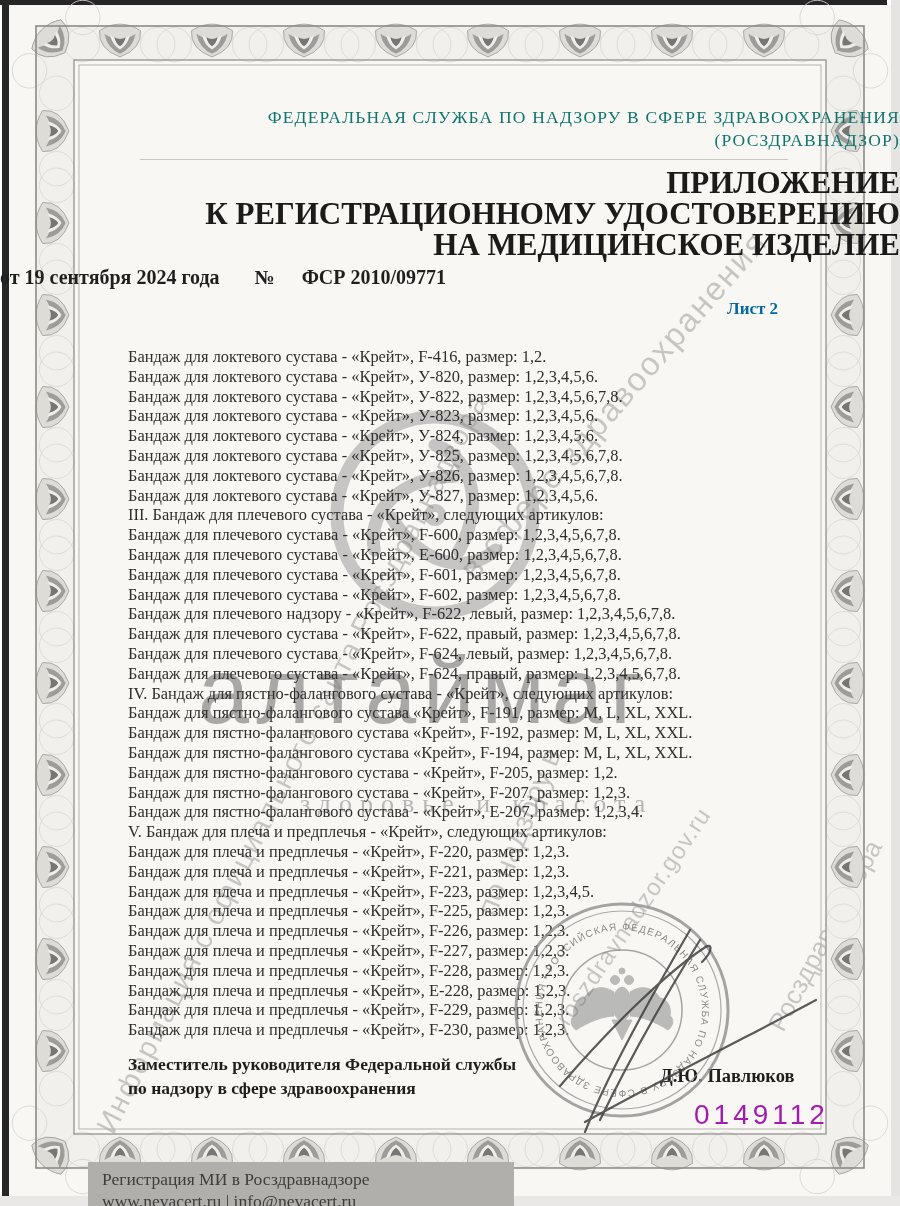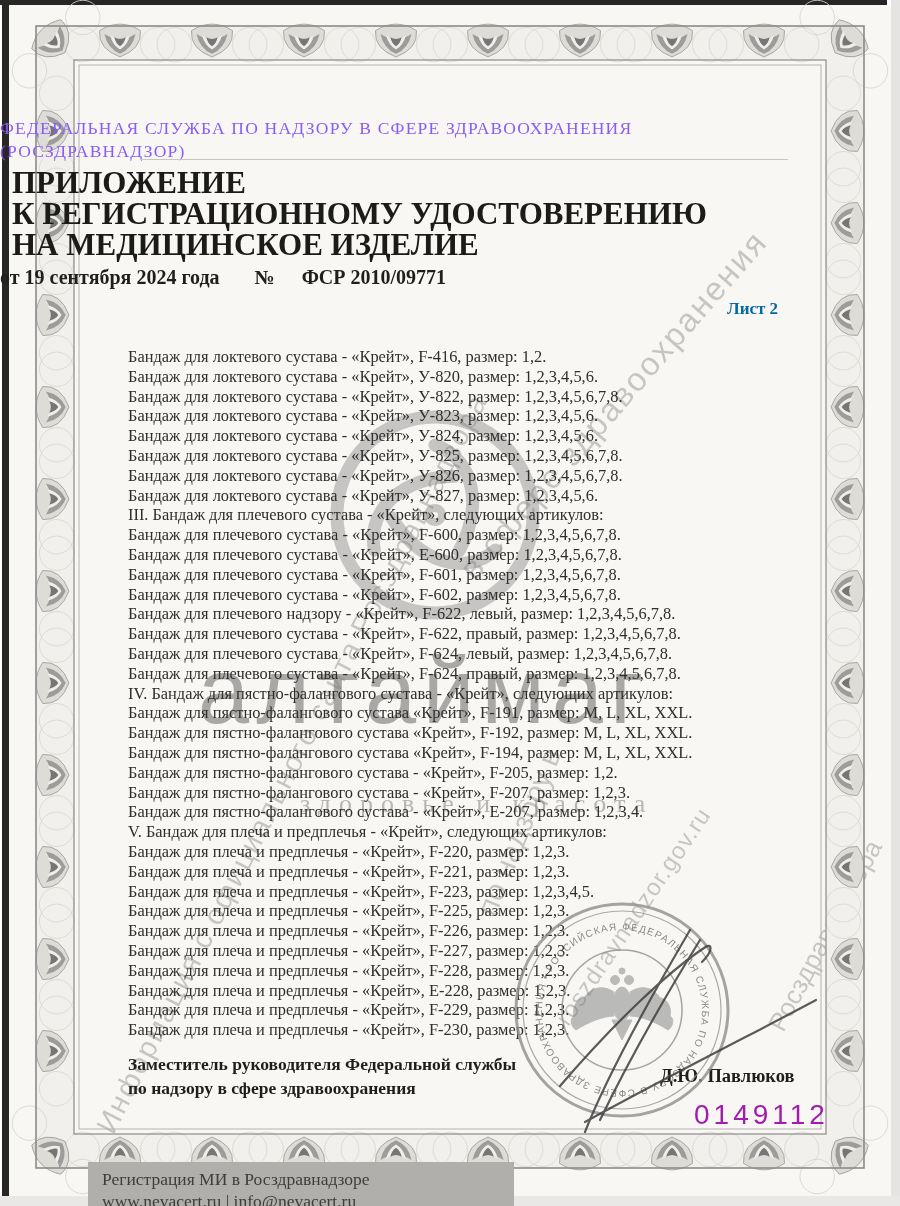--- a/index.html
+++ b/index.html
@@ -13,24 +13,24 @@
   #edge-bottom{left:0;top:1196px;width:900px;height:10px;background:#eae8e6}
   #paper{left:9px;top:5px;width:882px;height:1191px;background:#f8f7f4}
   
   .wm-diag{position:absolute;transform-origin:0 0;font-family:"Liberation Sans",sans-serif;
            color:#7d7d7d;opacity:.40;white-space:nowrap;z-index:2}
   #wm-brand{left:198px;top:645px;font-family:"Liberation Sans",sans-serif;font-weight:normal;
             font-size:92px;line-height:92px;letter-spacing:7px;color:#8e8e8e;opacity:.75;z-index:2}
   #wm-brand-sub{left:300px;top:789px;font-family:Liberation Serif, serif;
             font-size:26px;letter-spacing:8px;color:#a7a7a7;opacity:.8;z-index:2}
   
-  #org{left:0;right:0;top:117px;text-align:left;color:#8b5cf6;font-size:17.5px;
+  #org{left:0;right:0;top:106px;text-align:right;color:#0f766e;font-size:17.5px;
        line-height:23px;letter-spacing:1.2px;z-index:5}
   #divider{left:140px;top:159px;width:648px;height:1px;background:#c9c6c1;z-index:5}
-  #doc-title{left:12px;right:0;top:167px;text-align:left;color:#1b1b1a;font-weight:bold;
+  #doc-title{left:0;right:0;top:167px;text-align:right;color:#1b1b1a;font-weight:bold;
        font-size:31px;line-height:31px;z-index:5}
   #meta{left:0;right:0;top:266px;text-align:left;color:#1f1f1e;font-weight:bold;
        font-size:20px;z-index:5}
   #meta .gap1{margin-left:30px}
   #meta .gap2{margin-left:22px}
   #sheet{left:727px;top:299px;font-weight:bold;font-size:17px;color:#0369a1;z-index:5}
   
   #list{left:128px;top:347px;z-index:5;color:#2f2e2c;font-size:16.4px}
   #list .ln{height:19.8px;line-height:19.8px;white-space:nowrap}
   

